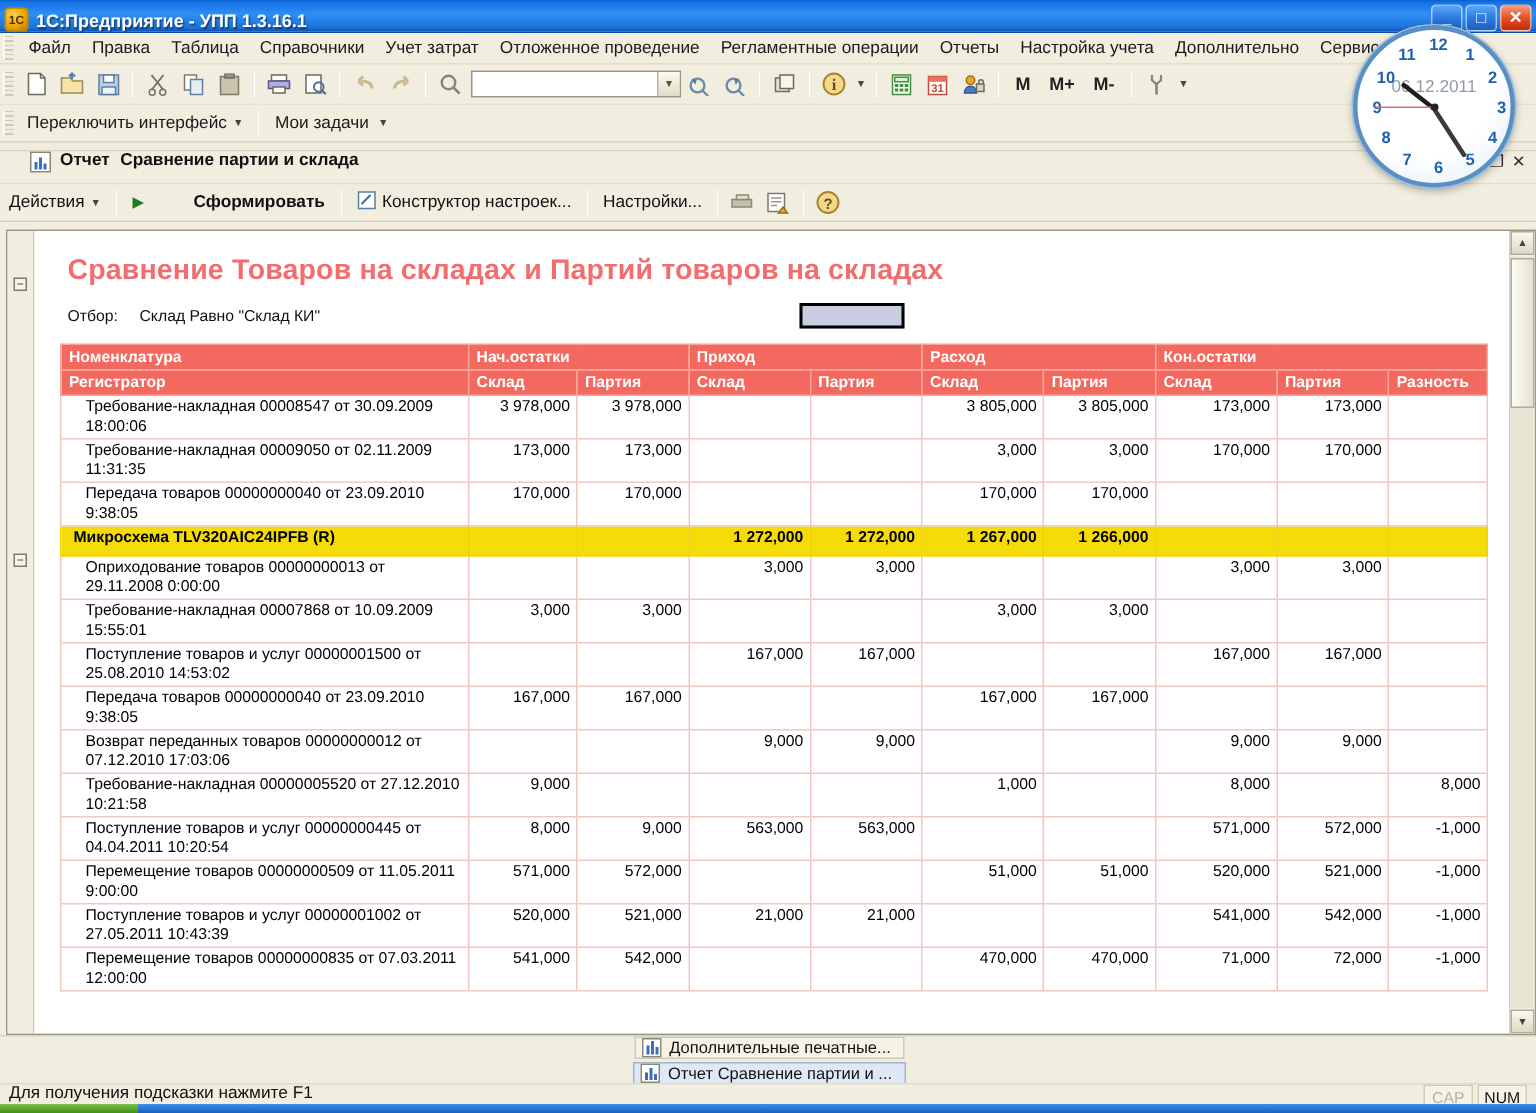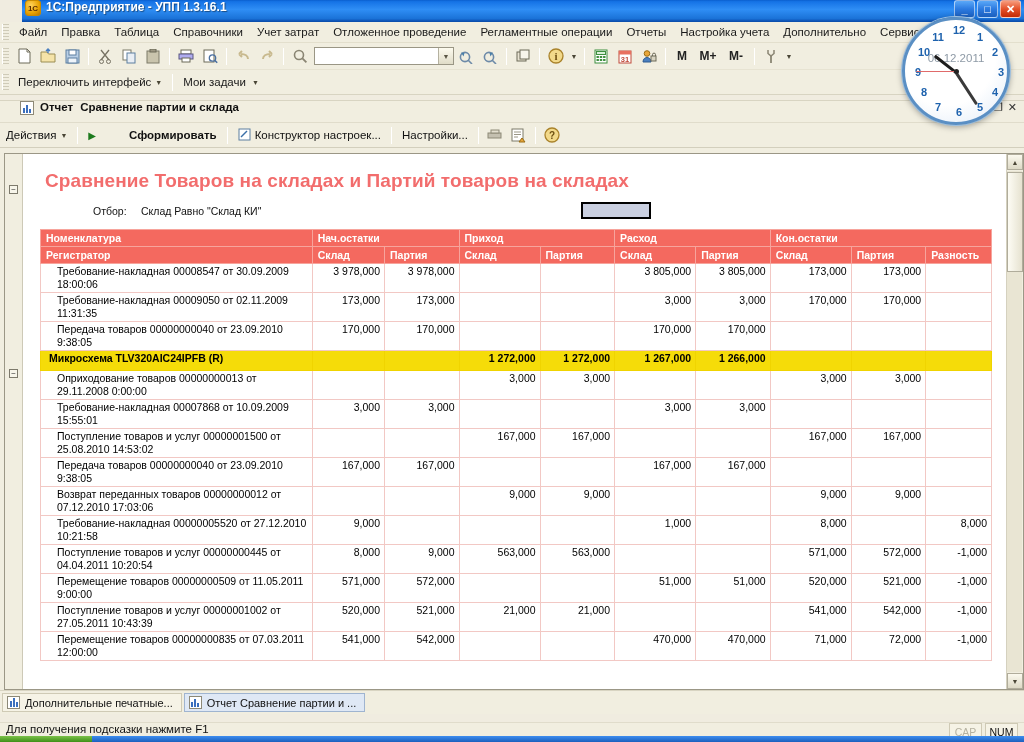--- a/index.html
+++ b/index.html
@@ -13,24 +13,23 @@
   #app {
     position: relative;
     width: 1024px; height: 742px;
     background: #f0ece0;
   }
 
   
   .titlebar {
     height: 22px;
     background: linear-gradient(180deg, #0a5fce 0%, #1573e6 8%, #2f8ef5 45%, #1b73d8 88%, #0c52b5 100%);
-    display: flex; align-items: flex-start;
+    display: flex; align-items: flex-end;
     padding: 0 2px 0 3px;
     border-bottom: 1px solid #0b4fae;
-    margin-left: 22px;
   }
   .tb-icon {
     width: 16px; height: 16px; border-radius: 3px;
     background: radial-gradient(circle at 35% 30%, #ffd25a, #e8a200 60%, #b87400);
     color: #5a2d00; font-size: 8px; font-weight: bold;
     display: flex; align-items: center; justify-content: center;
     margin-right: 5px; flex: none;
     border: 1px solid #c98a00;
   }
   .tb-title {
@@ -187,21 +186,21 @@
   .report-body {
     position: absolute; left: 18px; right: 0; top: 0; bottom: 0;
     background: #fff; padding: 0;
   }
   .rtitle {
     font-size: 19px; font-weight: bold; color: #f26d6d;
     padding: 16px 0 6px 22px; letter-spacing: .1px;
   }
   .filter-row {
     display: flex; align-items: center; font-size: 10.5px;
-    padding: 4px 0 10px 22px; color: #111; margin-left: 48px;
+    padding: 4px 0 10px 22px; color: #111;
   }
   .filter-row .lbl { width: 48px; }
   .filter-box {
     margin-left: 320px; width: 70px; height: 17px;
     background: #c9cfe0; border: 2px solid #000;
   }
 
   
   table.rep { border-collapse: collapse; width: 952px; margin-left: 17px;
               table-layout: fixed; }
@@ -240,21 +239,21 @@
     background: linear-gradient(90deg,#fdfcf4,#e6e2d0);
     border: 1px solid #b0ac9b;
   }
   .sb-track { position: absolute; left: 0; right: 1px; top: 17px; bottom: 17px;
               background: #e9e5d3; }
 
   
   .tasksbar {
     position: absolute; left: 0; right: 0; bottom: 28px; height: 24px;
     background: #f1eee0; border-top: 1px solid #d8d4c2;
-    display: flex; align-items: center; padding-left: 2px; gap: 2px;
+    display: flex; align-items: center; padding-left: 2px; gap: 2px; flex-direction: column;
   }
   .taskbtn {
     height: 19px; display: flex; align-items: center; gap: 5px;
     font-size: 11px; padding: 0 8px 0 4px;
     border: 1px solid #cfcab5; background: #f6f3e6; color: #111;
     white-space: nowrap;
   }
   .taskbtn.active { background: #dfe8f5; border-color: #9fb4d0; }
   .taskbtn .ic { width: 13px; height: 13px; border: 1px solid #8d8977;
                  background: #fff; display: flex; align-items: flex-end;

